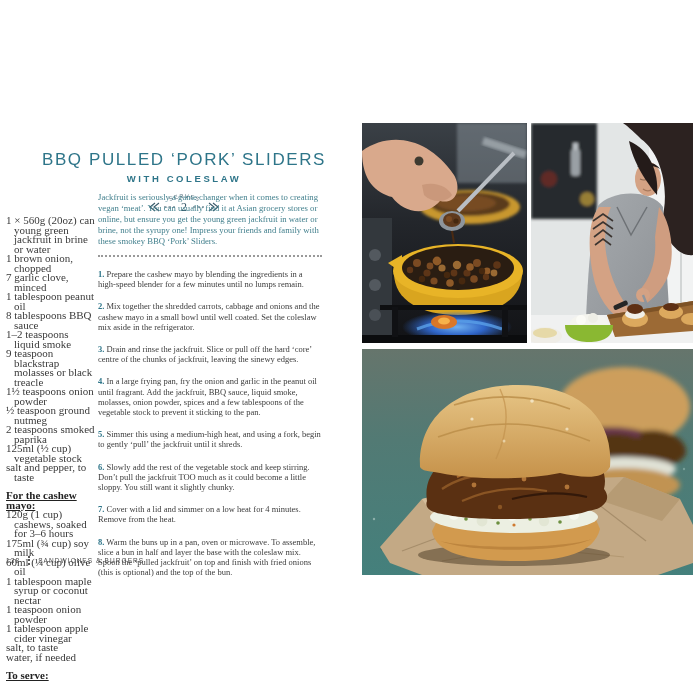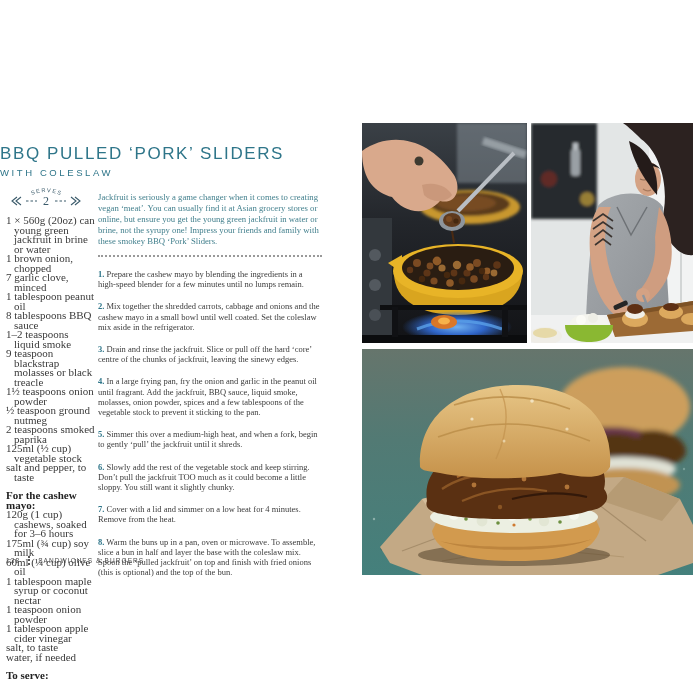--- a/index.html
+++ b/index.html
@@ -2,32 +2,32 @@
 <html><head>
 <meta charset="utf-8">
 <style>
   html,body{margin:0;padding:0;background:#ffffff;}
   .spread{position:relative;width:700px;height:700px;background:#ffffff;overflow:hidden;
           font-family:"Liberation Serif",serif;color:#3c3c3c;}
 
   
   .page-left{position:absolute;left:0;top:0;width:340px;height:700px;}
 
-  .title-block{position:absolute;left:0;top:144px;width:340px;text-align:left;}
+  .title-block{position:absolute;left:0;top:150px;width:340px;text-align:center;padding-left:14px;}
   .recipe-title{margin:0;font-family:"Liberation Sans",sans-serif;font-weight:400;
                 font-size:17px;letter-spacing:1.6px;color:#2e7589;}
-  .recipe-subtitle{margin:3px 0 0 0;font-family:"Liberation Sans",sans-serif;font-weight:400;
+  .recipe-subtitle{margin:3px 0 0 0;font-family:"Liberation Sans",sans-serif;font-weight:700;
                    font-size:9.5px;letter-spacing:2.6px;color:#2e7589;}
   .serves-badge{margin-top:4px;}
 
   .ingredients{position:absolute;left:6px;top:216px;width:90px;font-size:11px;
                line-height:9.5px;color:#3a3a3a;}
   .ingredients ul{list-style:none;margin:0;padding:0;}
   .ingredients li{padding-left:8px;text-indent:-8px;}
-  .ing-header{font-weight:bold;margin:9px 0 0 0;color:#222;}
+  .ing-header{font-weight:bold;margin:9px 0 0 0;color:#222;text-decoration:underline;}
 
   .recipe-body{position:absolute;left:98px;top:192px;width:224px;}
   .intro{margin:0;font-size:8.7px;line-height:11px;color:#44818e;}
   .dotrule{border:0;border-top:2px dotted #999;margin:8px 0 9px 0;}
   .step{margin:12px 0 5px 0;font-size:8.5px;line-height:10.2px;color:#3c3c3c;}
   .step-num{color:#2e7589;font-weight:bold;}
 
   .footer{position:absolute;left:6px;top:556px;display:flex;align-items:center;
           font-family:"Liberation Sans",sans-serif;font-size:6.5px;letter-spacing:1.1px;color:#4a4a4a;}
   .vdots{display:inline-block;height:9px;border-left:2px dotted #555;margin:0 8px;}
@@ -103,21 +103,21 @@
       <p class="ing-header">To serve:</p>
     </div>
 
     <div class="recipe-body">
       <p class="intro">Jackfruit is seriously a game changer when it comes to creating vegan ‘meat’. You can usually find it at Asian grocery stores or online, but ensure you get the young green jackfruit in water or brine, not the syrupy one! Impress your friends and family with these smokey BBQ ‘Pork’ Sliders.</p>
       <hr class="dotrule">
       <p class="step"><span class="step-num">1.</span> <span>Prepare the cashew mayo by blending the ingredients in a high-speed blender for a few minutes until no lumps remain.</span></p>
       <p class="step"><span class="step-num">2.</span> <span>Mix together the shredded carrots, cabbage and onions and the cashew mayo in a small bowl until well coated. Set the coleslaw mix aside in the refrigerator.</span></p>
       <p class="step"><span class="step-num">3.</span> <span>Drain and rinse the jackfruit. Slice or pull off the hard ‘core’ centre of the chunks of jackfruit, leaving the sinewy edges.</span></p>
       <p class="step"><span class="step-num">4.</span> <span>In a large frying pan, fry the onion and garlic in the peanut oil until fragrant. Add the jackfruit, BBQ sauce, liquid smoke, molasses, onion powder, spices and a few tablespoons of the vegetable stock to prevent it sticking to the pan.</span></p>
-      <p class="step"><span class="step-num">5.</span> <span>Simmer this over a medium-high heat, and when a fork, begin to gently ‘pull’ the jackfruit until it shreds.</span></p>
+      <p class="step"><span class="step-num">5.</span> <span>Simmer this using a medium-high heat, and using a fork, begin to gently ‘pull’ the jackfruit until it shreds.</span></p>
       <p class="step"><span class="step-num">6.</span> <span>Slowly add the rest of the vegetable stock and keep stirring. Don’t pull the jackfruit TOO much as it could become a little sloppy. You still want it slightly chunky.</span></p>
       <p class="step"><span class="step-num">7.</span> <span>Cover with a lid and simmer on a low heat for 4 minutes. Remove from the heat.</span></p>
       <p class="step"><span class="step-num">8.</span> <span>Warm the buns up in a pan, oven or microwave. To assemble, slice a bun in half and layer the base with the coleslaw mix. Spoon the ‘pulled jackfruit’ on top and finish with fried onions (this is optional) and the top of the bun.</span></p>
     </div>
 
     <div class="footer">
       <span>138</span>
       <span class="vdots"></span>
       <span>SANDWICHES &amp; BURGERS</span>
     </div>

